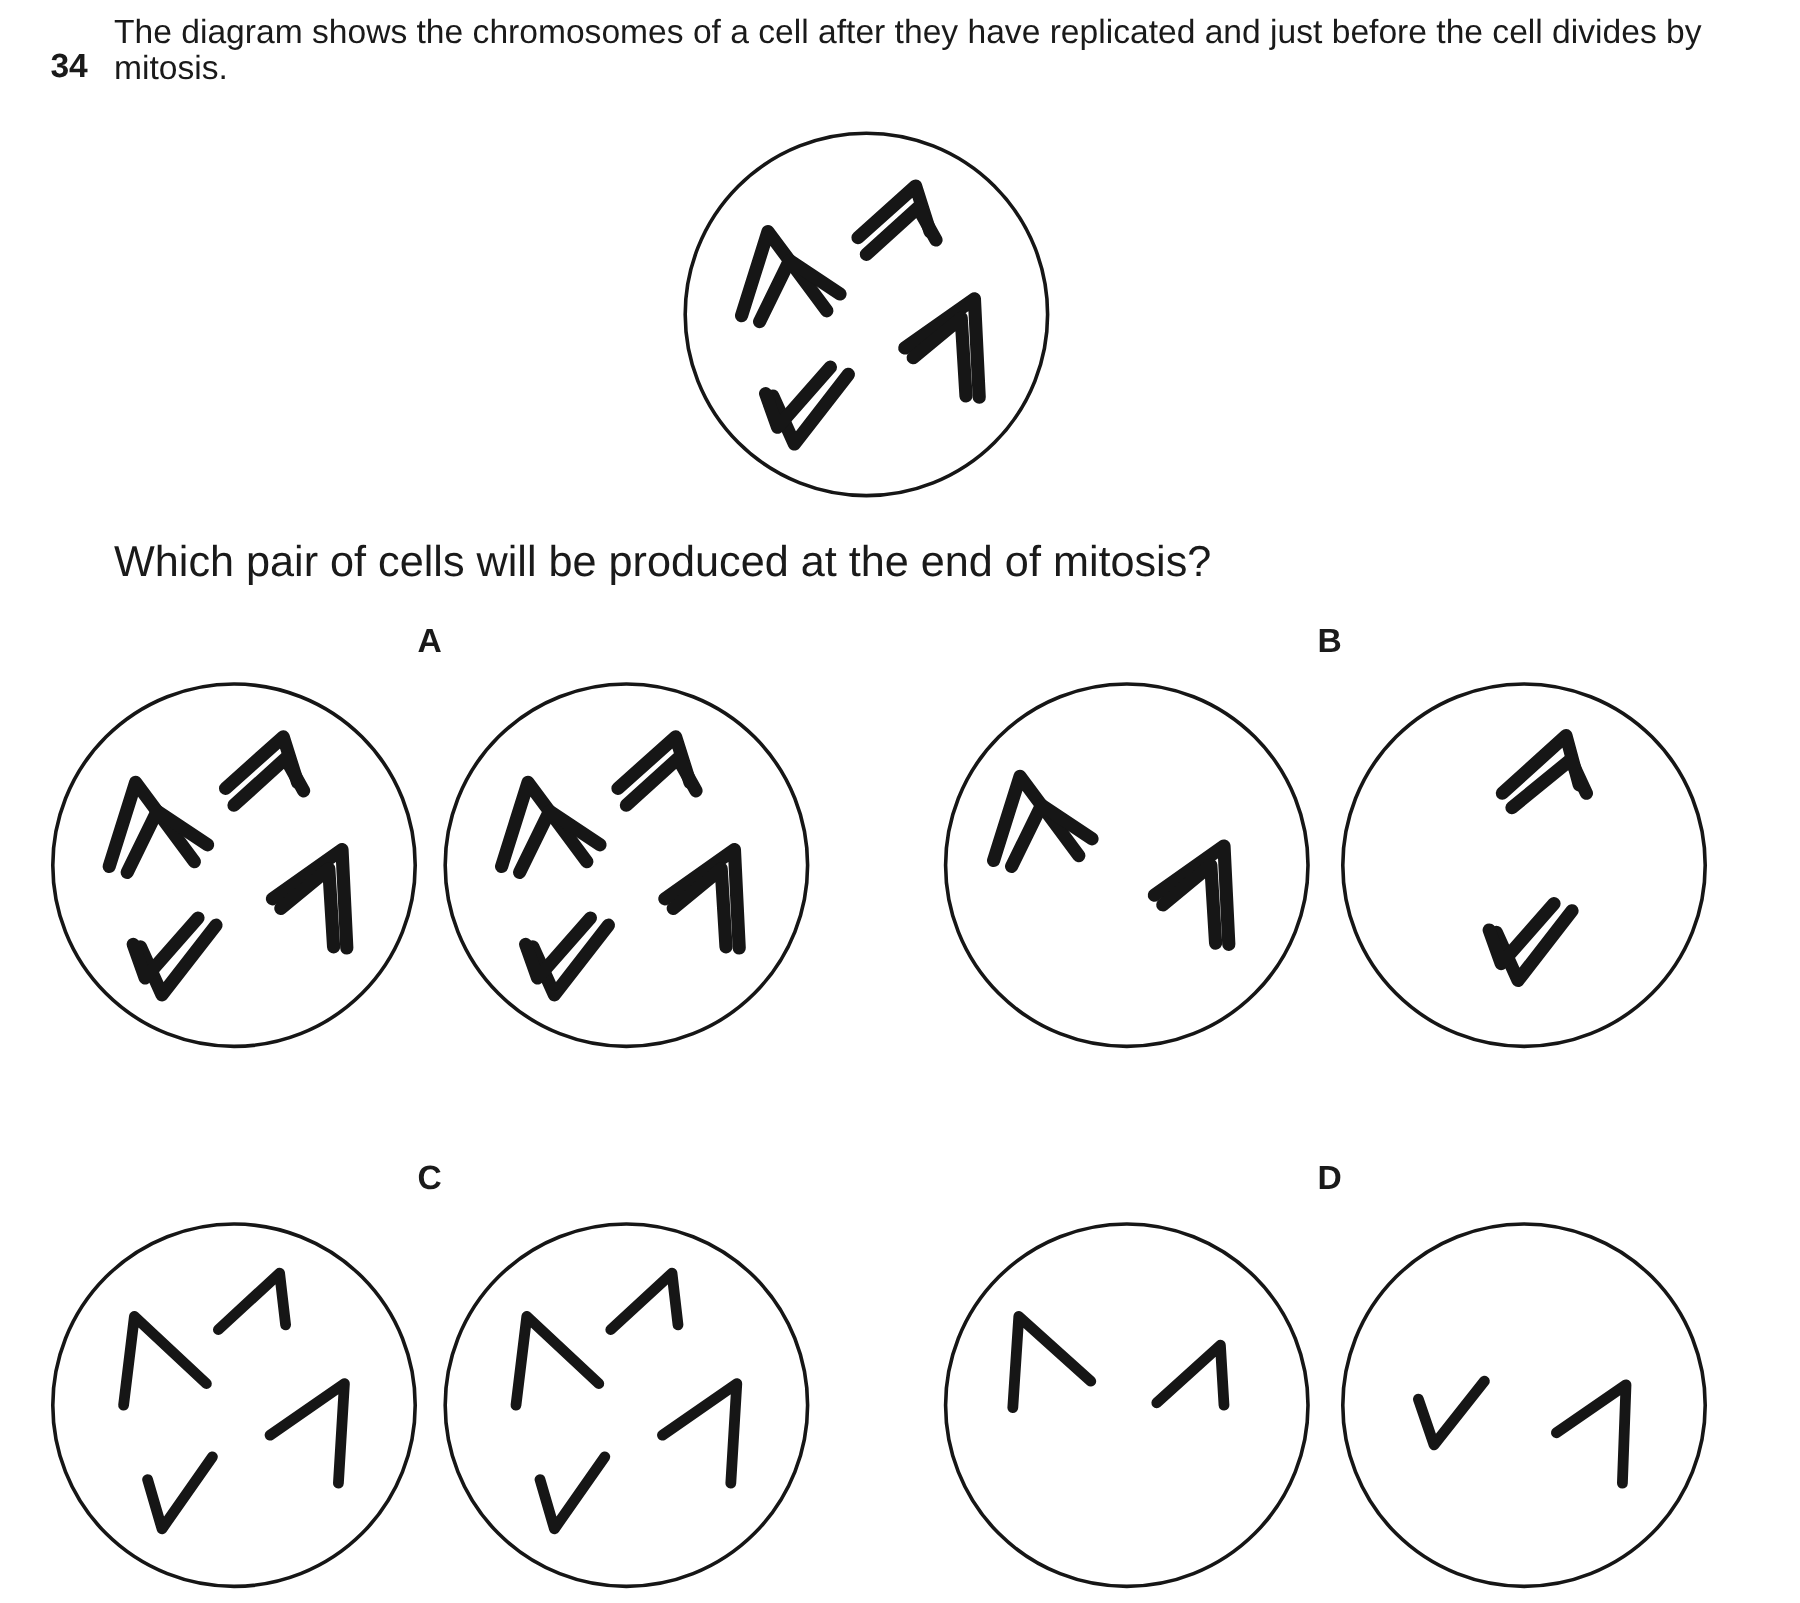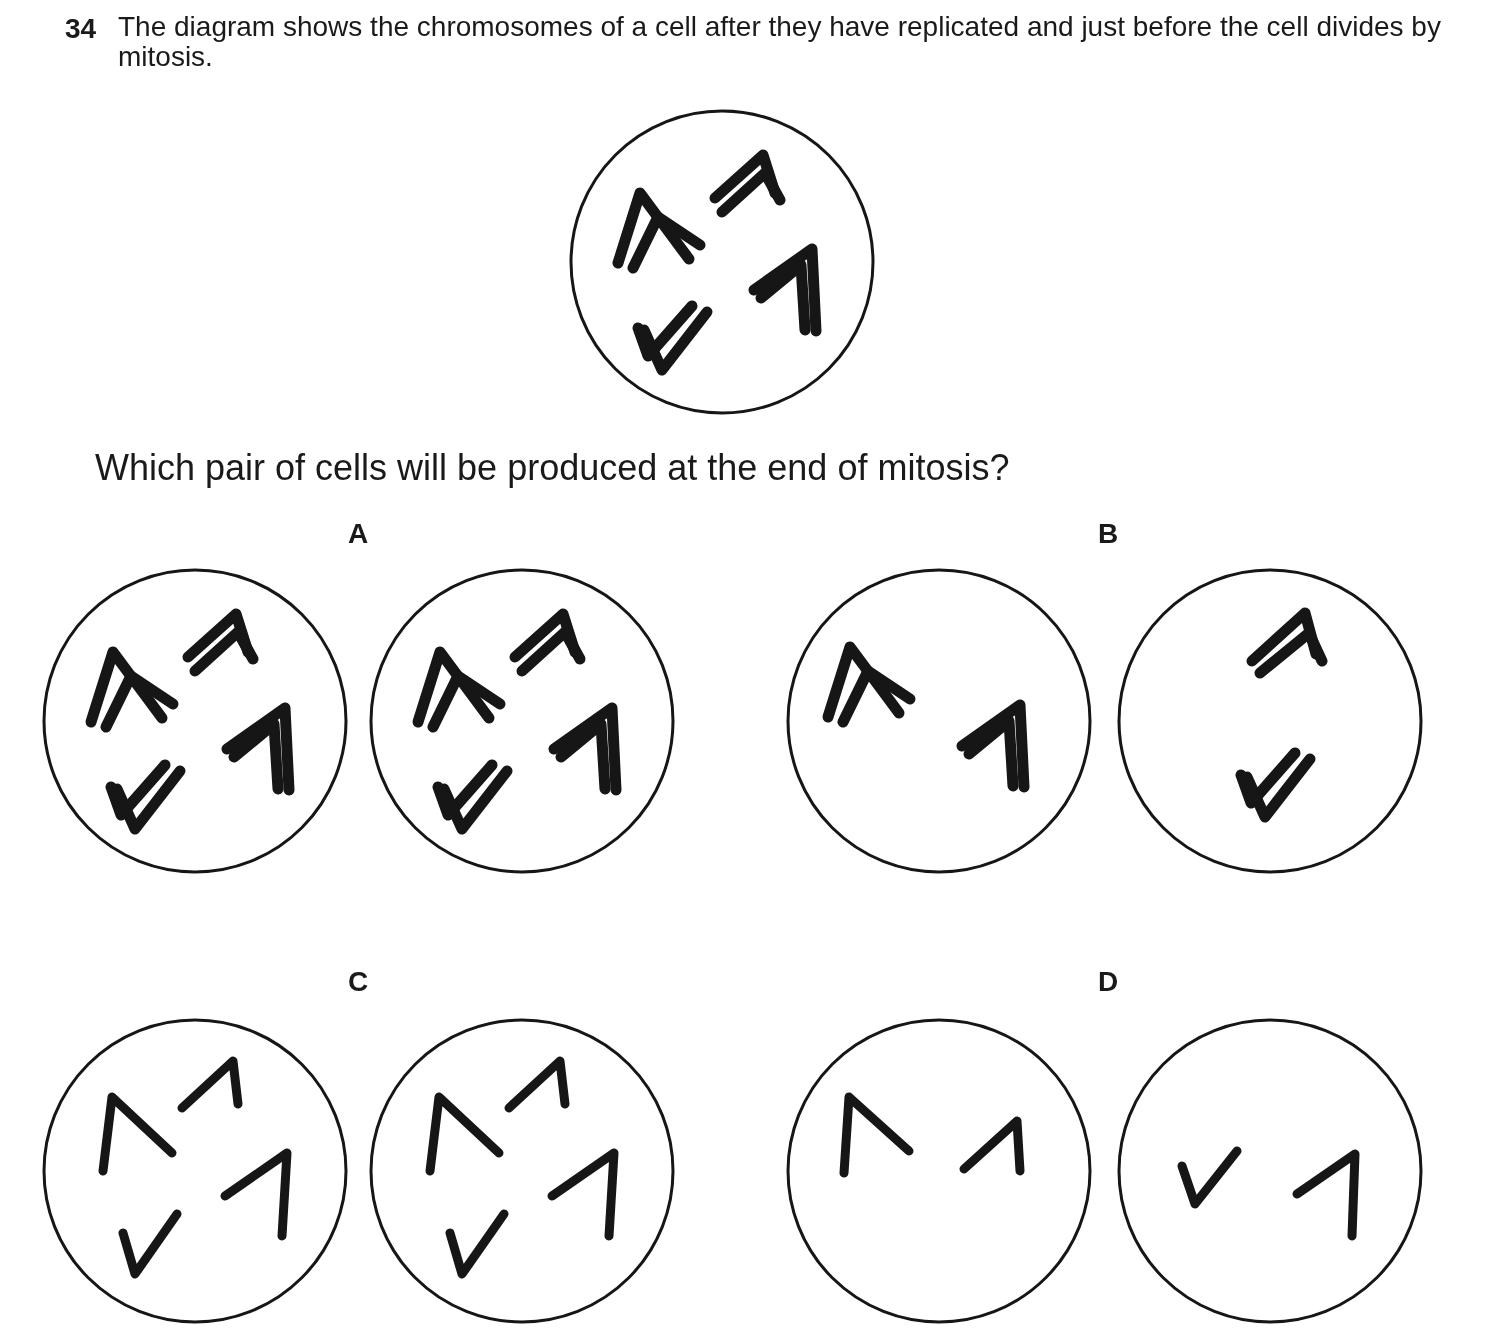--- a/index.html
+++ b/index.html
@@ -6,21 +6,21 @@
   body{
     width:1500px;height:1336px;
     background:#ffffff;
     position:relative;
     overflow:hidden;
     font-family:"Liberation Sans", sans-serif;
     color:#1a1a1a;
   }
   .question-head{
     position:absolute;left:42px;top:12px;
-    display:flex;align-items:flex-start;margin-left:23px;
+    display:flex;align-items:flex-end;
   }
   .qnum{
     font-weight:bold;font-size:28px;line-height:34px;
     width:53px;flex:0 0 53px;
   }
   .qtext{
     font-size:28px;line-height:30px;
     width:1352px;margin:0;
   }
   .prompt{

